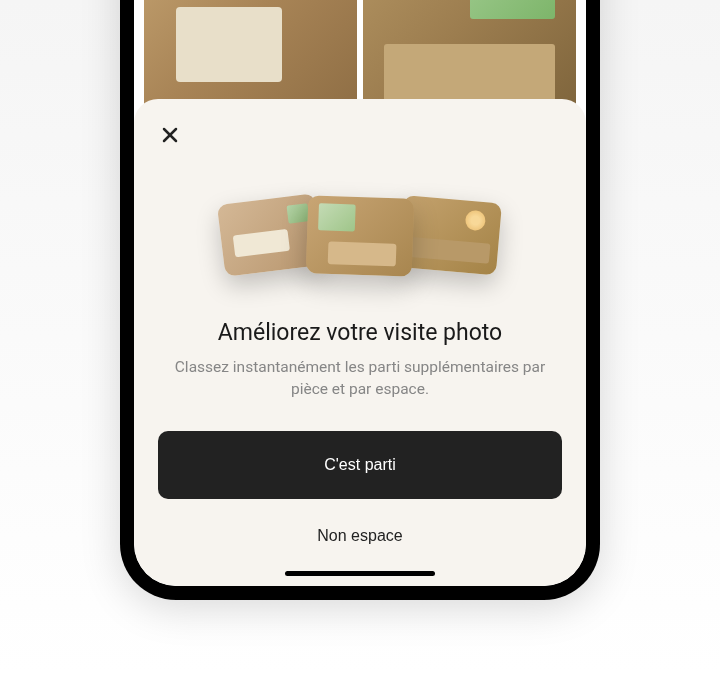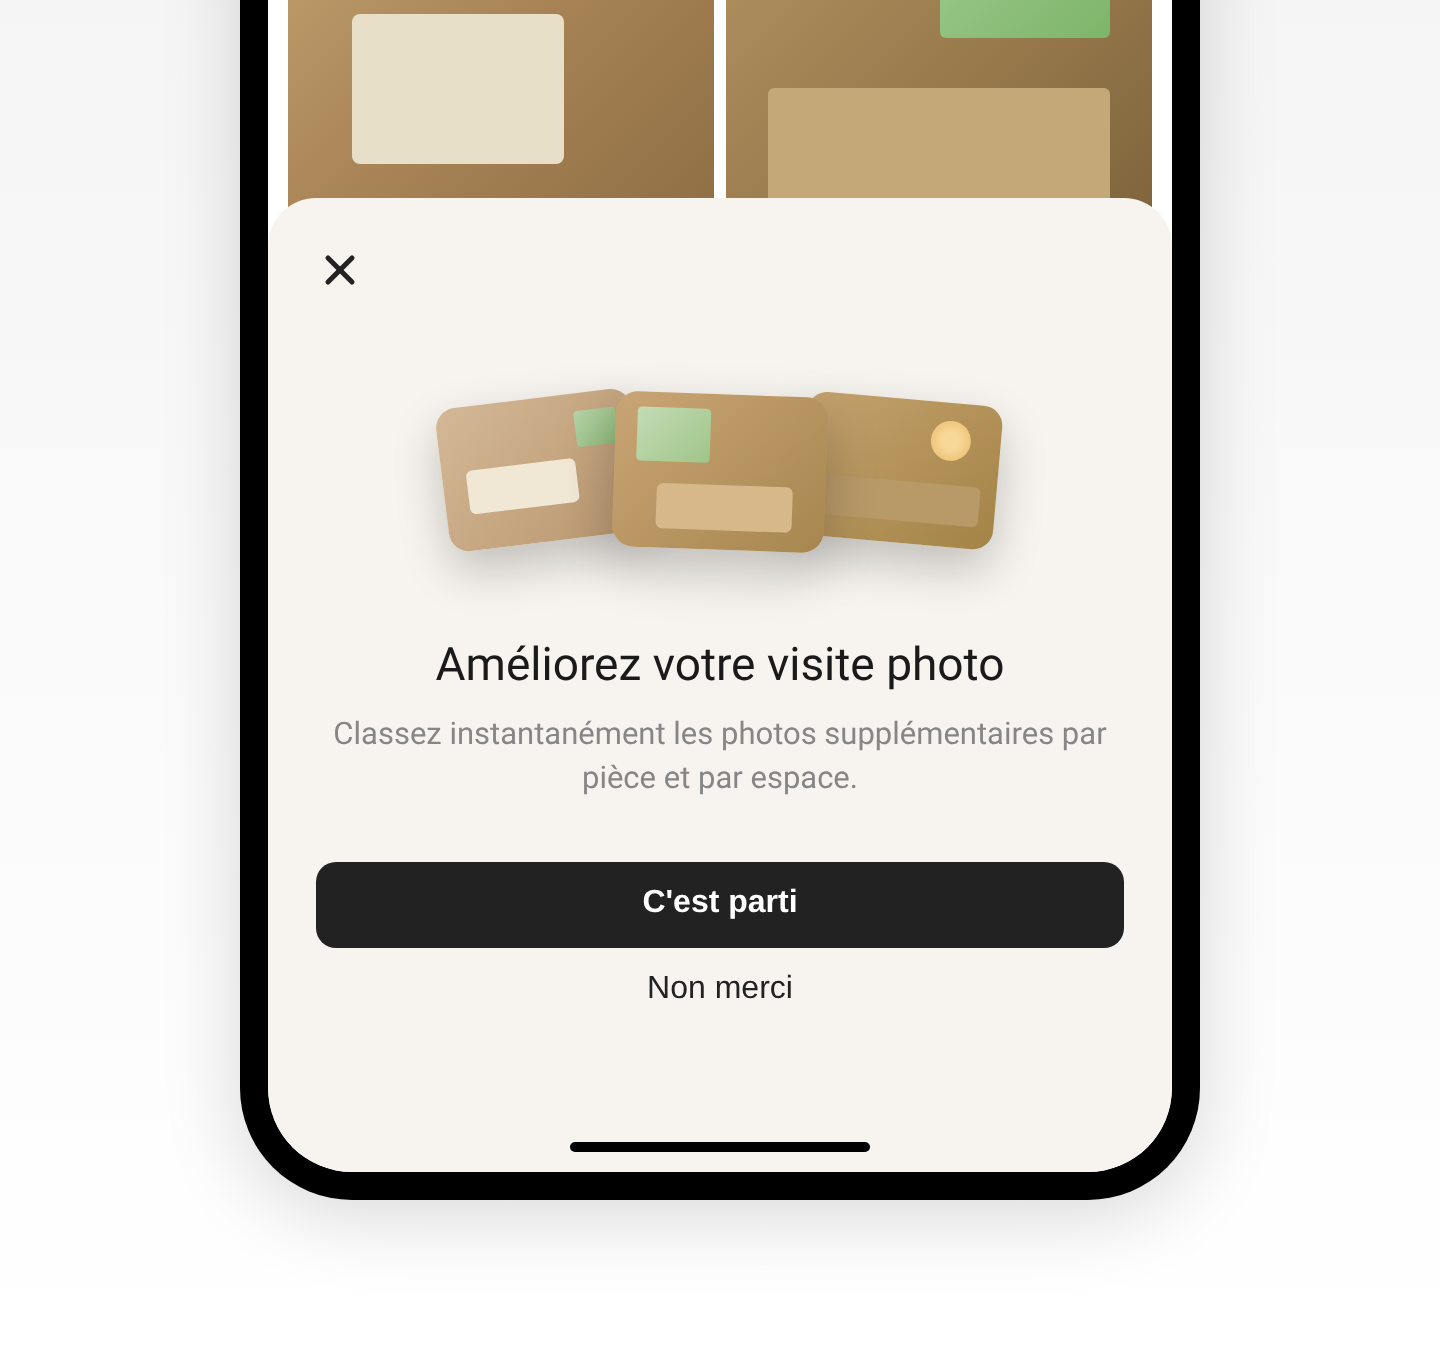--- a/index.html
+++ b/index.html
@@ -215,28 +215,29 @@
     .modal-subtitle {
       font-size: 15.5px;
       line-height: 1.45;
       color: #868686;
       text-align: center;
       margin-bottom: 30px;
       padding: 0 6px;
     }
     .primary-btn {
       width: 100%;
-      height: 43px;
+      height: 68px;
       background: #222222;
       color: #ffffff;
       border: none;
       border-radius: 10px;
       font-size: 16px;
-      font-weight: 700;
+      font-weight: 400;
       cursor: pointer;
+      margin-bottom: 16px;
     }
     .secondary-btn {
       width: 100%;
       height: 42px;
       background: transparent;
       color: #222222;
       border: none;
       font-size: 16px;
       font-weight: 500;
       cursor: pointer;
@@ -272,22 +273,22 @@
         </svg>
       </div>
 
       <div class="hero-images">
         <div class="hero-img hero-img-1"></div>
         <div class="hero-img hero-img-2"></div>
         <div class="hero-img hero-img-3"></div>
       </div>
 
       <h2 class="modal-title">Améliorez votre visite photo</h2>
-      <p class="modal-subtitle">Classez instantanément les photos supplémentaires par pièce et par espace.</p>
+      <p class="modal-subtitle">Classez instantanément les parti supplémentaires par pièce et par espace.</p>
 
       <button class="primary-btn">C'est parti</button>
-      <button class="secondary-btn">Non merci</button>
+      <button class="secondary-btn">Non espace</button>
 
     </div>
 
     <div class="home-indicator"></div>
   </div>
 </div>
 
 </body></html>

